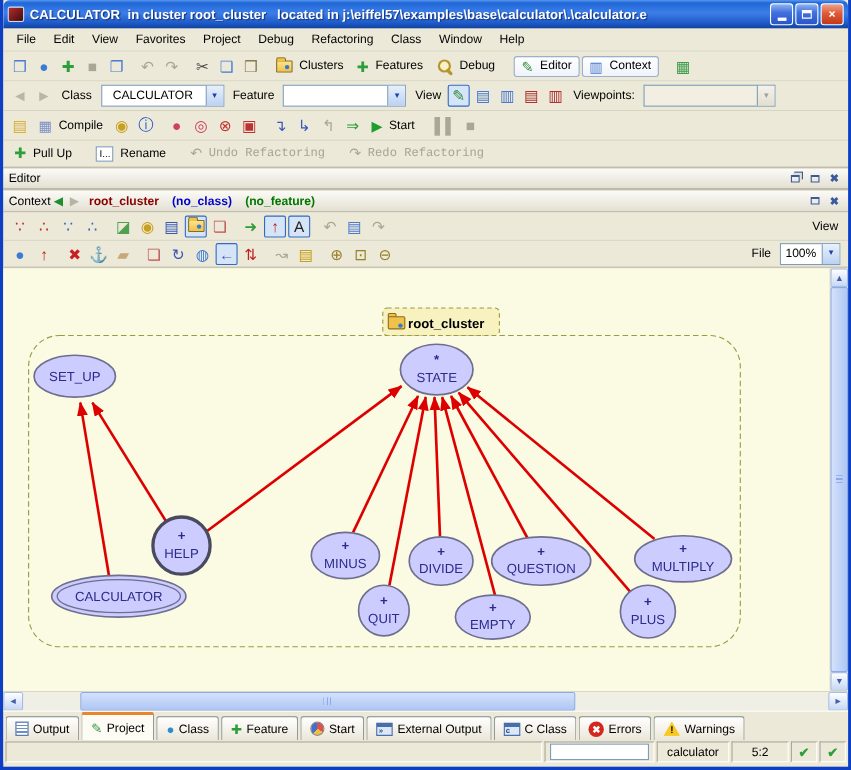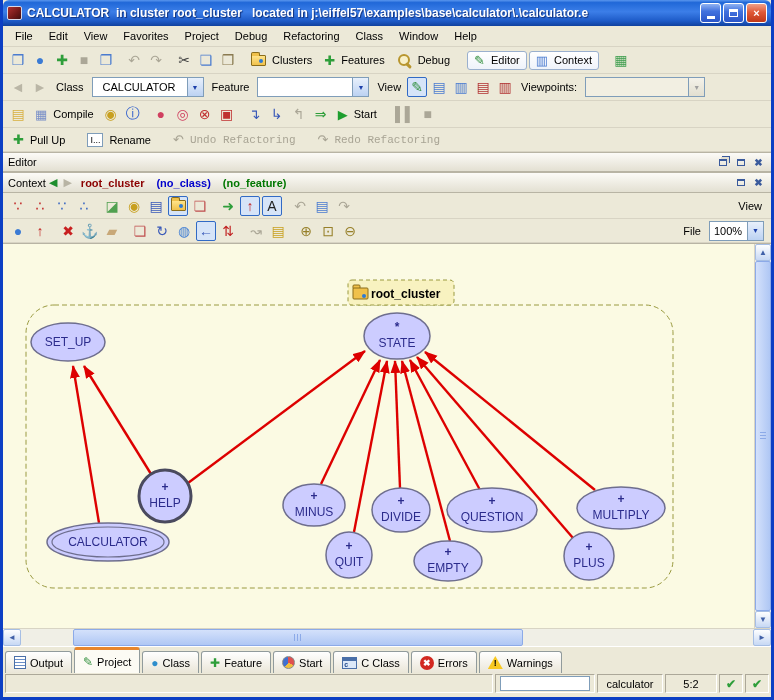--- a/index.html
+++ b/index.html
@@ -480,20 +480,24 @@
       </span>
       <span class="tab">
         <span class="tab-icon" style="color: rgb(46, 158, 58);">✚</span>
         <span class="tab-label">Feature</span>
       </span>
       <span class="tab">
         <span class="tab-icon i-pie"></span>
         <span class="tab-label">Start</span>
       </span>
       <span class="tab">
+        <span class="tab-icon i-console">»</span>
+        <span class="tab-label">External Output</span>
+      </span>
+      <span class="tab">
         <span class="tab-icon i-console">c</span>
         <span class="tab-label">C Class</span>
       </span>
       <span class="tab">
         <span class="tab-icon i-errbadge">✖</span>
         <span class="tab-label">Errors</span>
       </span>
       <span class="tab">
         <span class="tab-icon i-warn">!</span>
         <span class="tab-label">Warnings</span>

